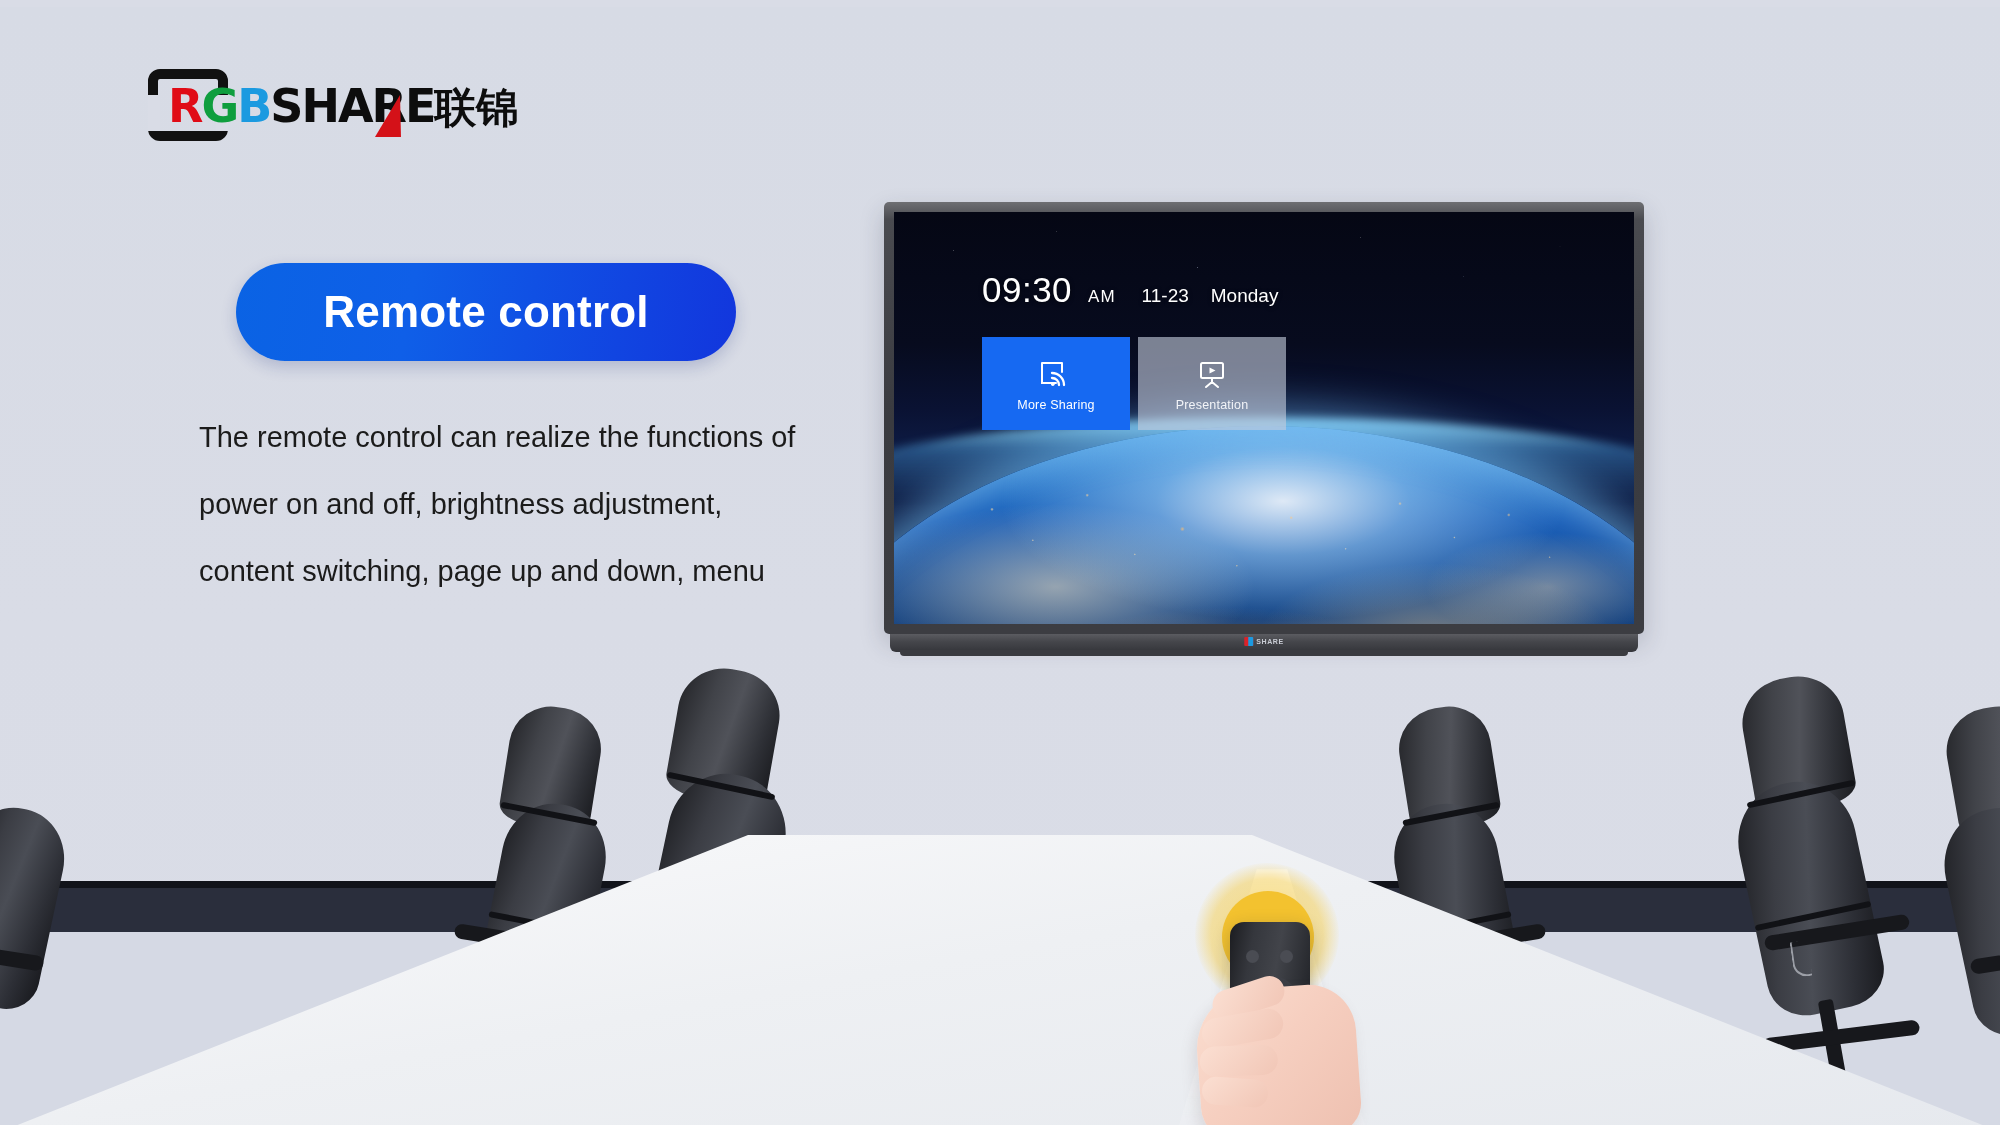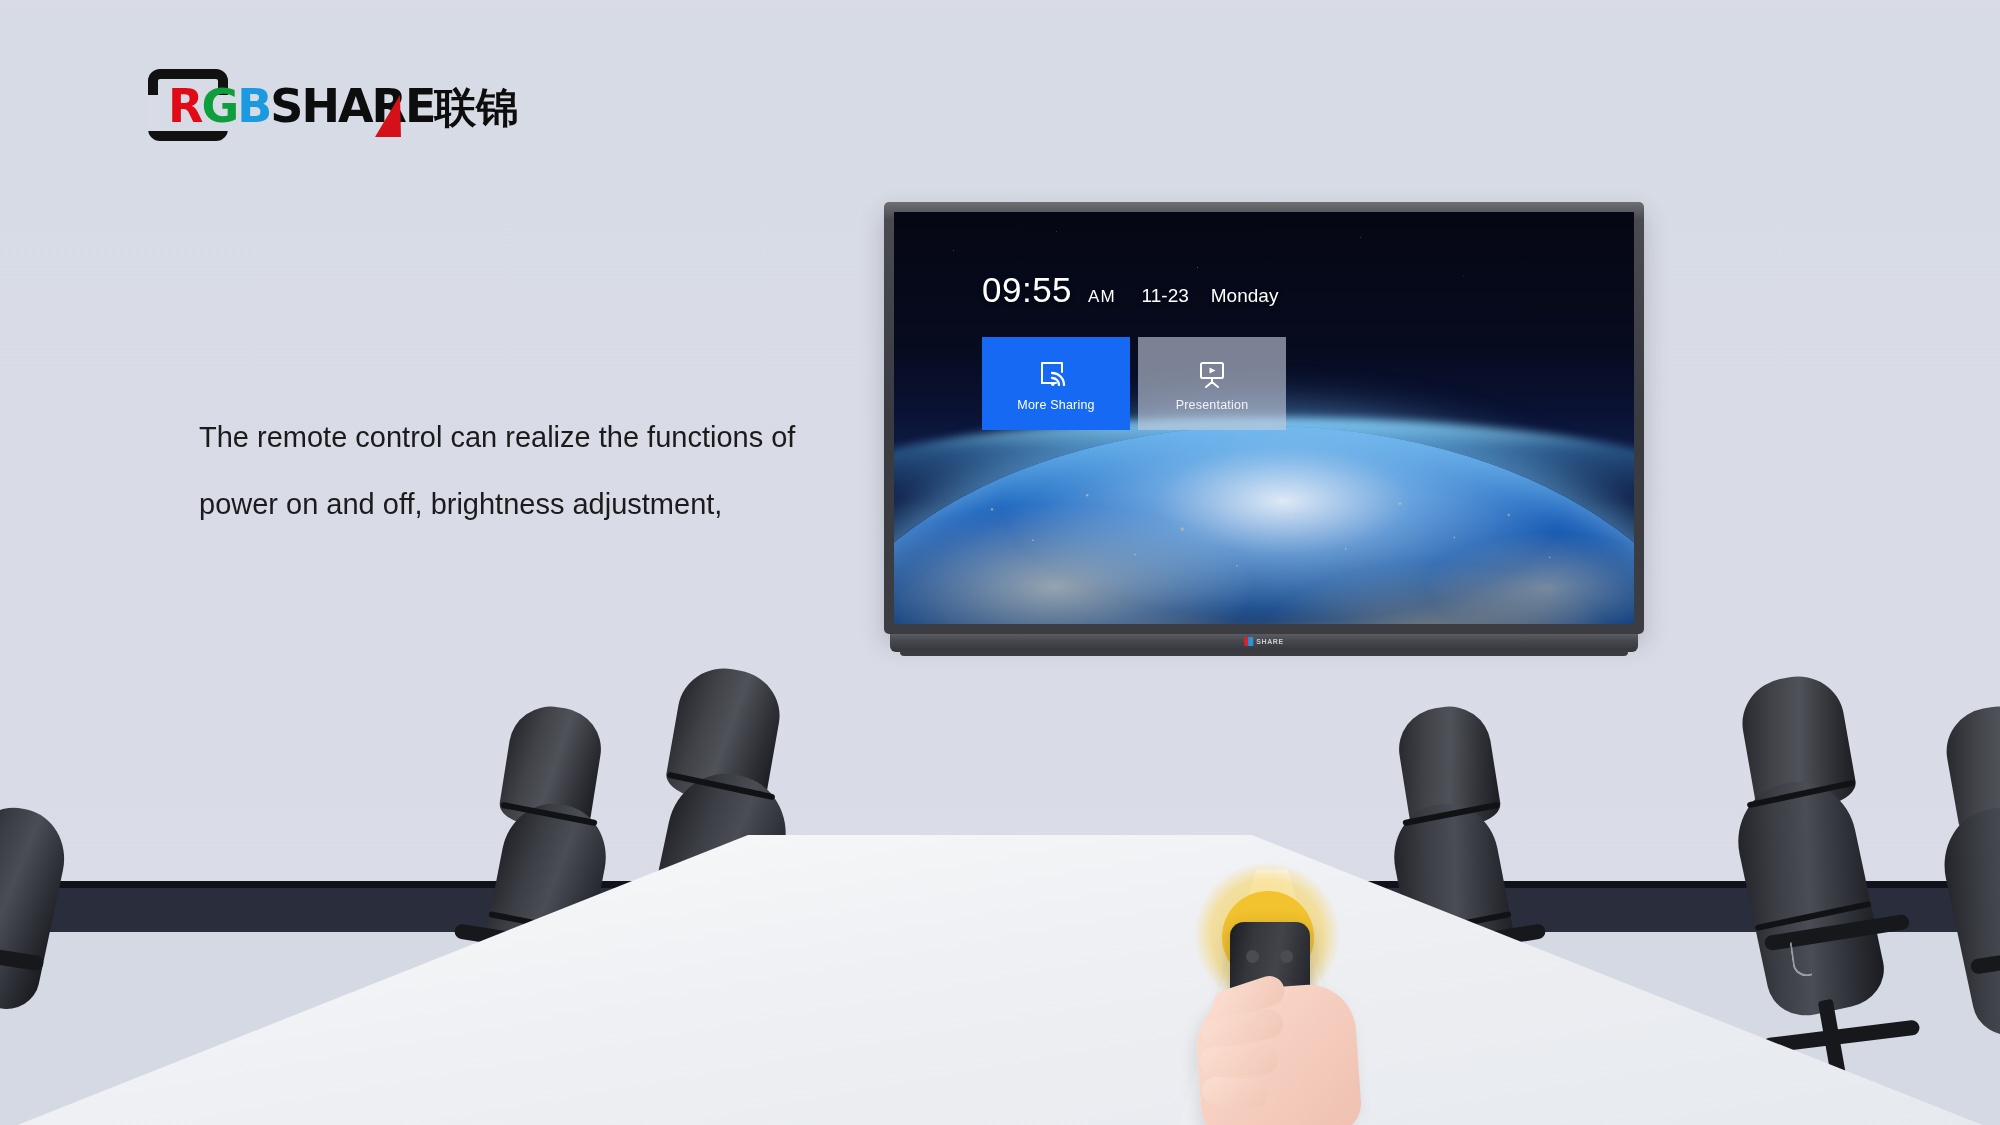--- a/index.html
+++ b/index.html
@@ -183,38 +183,42 @@
   <div class="floor"></div>
 
   <div class="logo">
     <div class="logo-frame"></div>
     <div class="logo-text">
       <span class="lg-r">R</span><span class="lg-g">G</span><span class="lg-b">B</span><span class="lg-share">SHARE</span><span class="lg-cn">联锦</span>
       <span class="lg-slash"></span>
     </div>
   </div>
 
+  <div class="pill">
+    <span>Remote control</span>
+  </div>
 
   <div class="copy">
     <p>The remote control can realize the functions of</p>
     <p>power on and off, brightness adjustment,</p>
+    <p>content switching, page up and down, menu</p>
   </div>
 
   <div class="tv">
     <div class="tv-body"></div>
     <div class="tv-screen">
       <div class="space">
         <div class="stars"></div>
         <div class="atmo"></div>
         <div class="earth"></div>
         <div class="citylights"></div>
       </div>
 
       <div class="clock">
-        <span class="t">09:55</span>
+        <span class="t">09:30</span>
         <span class="ampm">AM</span>
         <span class="date">11-23</span>
         <span class="day">Monday</span>
       </div>
 
       <div class="tiles">
 
         <div class="tile active">
           <span class="ico">
             <svg width="34" height="30" viewBox="0 0 34 30">

